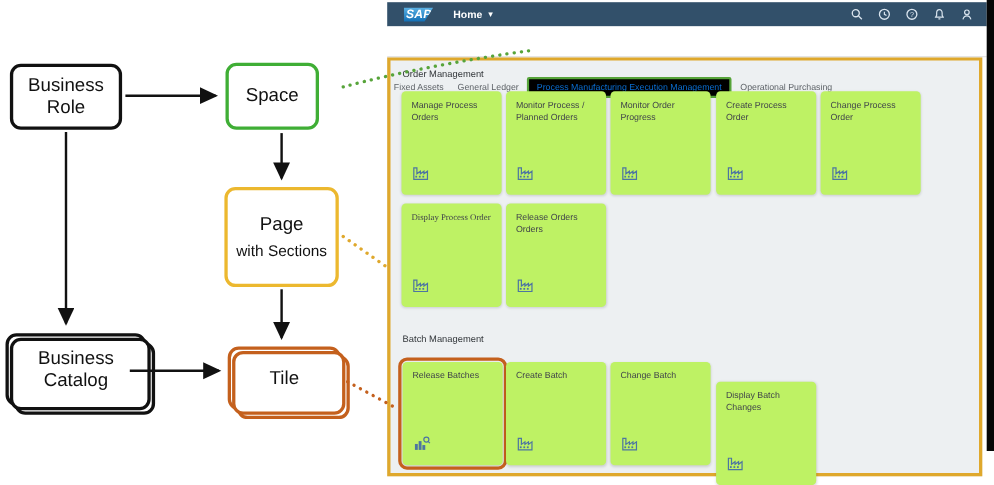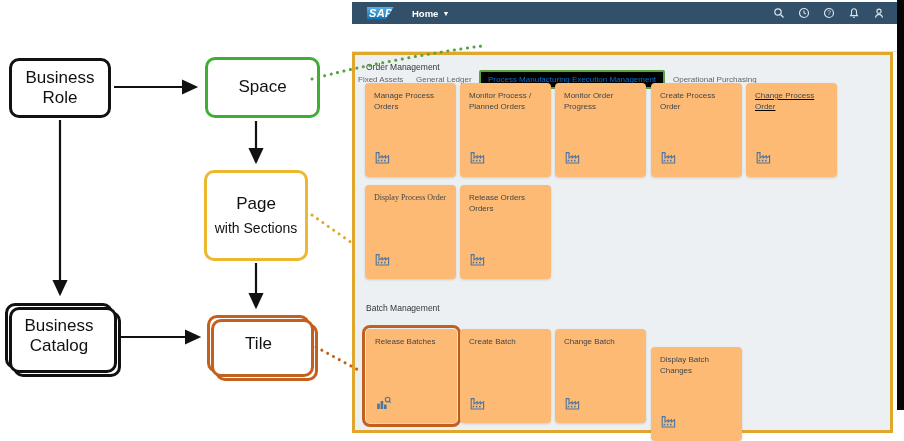--- a/index.html
+++ b/index.html
@@ -44,21 +44,21 @@
   .tab{position:absolute;top:9px;font-size:8px;color:#5f6469;white-space:nowrap;cursor:pointer;margin-top:42px;}
   .tab.active{
     top:4px;color:#0a6ed1;border:2px solid #57a43a;border-radius:2px;padding:3px 7px;background:#000000;
   }
   .page-area{
     position:absolute;left:352px;top:52px;width:541px;height:381px;box-sizing:border-box;
     border:3px solid #dfa82c;background:#edf0f2;z-index:1;
   }
   .section-label{position:absolute;font-size:8.5px;color:#32363a;z-index:2;}
   .tile{
-    position:absolute;width:91px;height:94px;background:#fdba74;border-radius:4px;
+    position:absolute;width:91px;height:94px;background:#bef264;border-radius:4px;
     box-shadow:0 1px 2.5px rgba(0,0,0,.14);z-index:2;cursor:pointer;box-sizing:border-box;
   }
   .tile .t-title{
     display:block;padding:8px 9px 0 9px;font-size:8px;color:#41454a;line-height:1.35;
   }
   .tile .t-icon{position:absolute;left:9px;bottom:11px;width:17px;height:17px;}
   .tile.highlight{outline:3px solid #c4601d;outline-offset:1px;}
   .black-strip{position:absolute;left:897px;top:0;width:7px;height:410px;background:#060606;z-index:4;}
   .overlay{position:absolute;left:0;top:0;z-index:6;pointer-events:none;}
   .arrow{stroke:#111;stroke-width:2.2;fill:none;}
@@ -66,30 +66,30 @@
 </style>
 </head>
 <body>
 
 <div id="stage">
 
   <div class="dbox" style="left:9px;top:58px;width:102px;height:60px;">
     <span>Business Role</span>
   </div>
 
-  <div class="dbox green" style="left:205px;top:57px;width:115px;height:61px;">
+  <div class="dbox green" style="left:205px;top:57px;width:85px;height:61px;">
     <span>Space</span>
   </div>
 
   <div class="dbox gold" style="left:204px;top:170px;width:104px;height:91px;">
     <span>Page</span>
     <span class="sub">with Sections</span>
   </div>
 
-  <div class="dbox stack" style="left:5px;top:303px;width:108px;height:66px;">
+  <div class="dbox stack" style="left:5px;top:303px;width:128px;height:66px;">
     <span>Business Catalog</span>
   </div>
 
   <div class="dbox orange stack" style="left:207px;top:315px;width:103px;height:58px;">
     <span>Tile</span>
   </div>
 
   <div class="shellbar">
     <div class="sap-logo">
       <span>SAP</span>
@@ -160,21 +160,21 @@
   </div>
   <div class="tile" style="left:651px;top:83px;">
     <span class="t-title">Create Process Order</span>
     <svg class="t-icon" viewBox="0 0 17 17">
       <path d="M2.2 14 V3.6 h2.8 V9 l3.2-2.3 V9 l3.2-2.3 V9 l3.2-2.3 V14 Z" fill="none" stroke="#4d75a1" stroke-width="1.1"></path>
       <rect x="3.6" y="10.8" width="1.6" height="1.6" fill="#4d75a1"></rect>
         <rect x="6.8" y="10.8" width="1.6" height="1.6" fill="#4d75a1"></rect>
         <rect x="10" y="10.8" width="1.6" height="1.6" fill="#4d75a1"></rect>
     </svg>
   </div>
-  <div class="tile" style="left:746px;top:83px;text-decoration:underline;">
+  <div class="tile" style="left:746px;top:83px;">
     <span class="t-title">Change Process Order</span>
     <svg class="t-icon" viewBox="0 0 17 17">
       <path d="M2.2 14 V3.6 h2.8 V9 l3.2-2.3 V9 l3.2-2.3 V9 l3.2-2.3 V14 Z" fill="none" stroke="#4d75a1" stroke-width="1.1"></path>
       <rect x="3.6" y="10.8" width="1.6" height="1.6" fill="#4d75a1"></rect>
         <rect x="6.8" y="10.8" width="1.6" height="1.6" fill="#4d75a1"></rect>
         <rect x="10" y="10.8" width="1.6" height="1.6" fill="#4d75a1"></rect>
     </svg>
   </div>
 
   <div class="tile" style="left:365px;top:185px;font-family:Liberation Serif, serif;">

